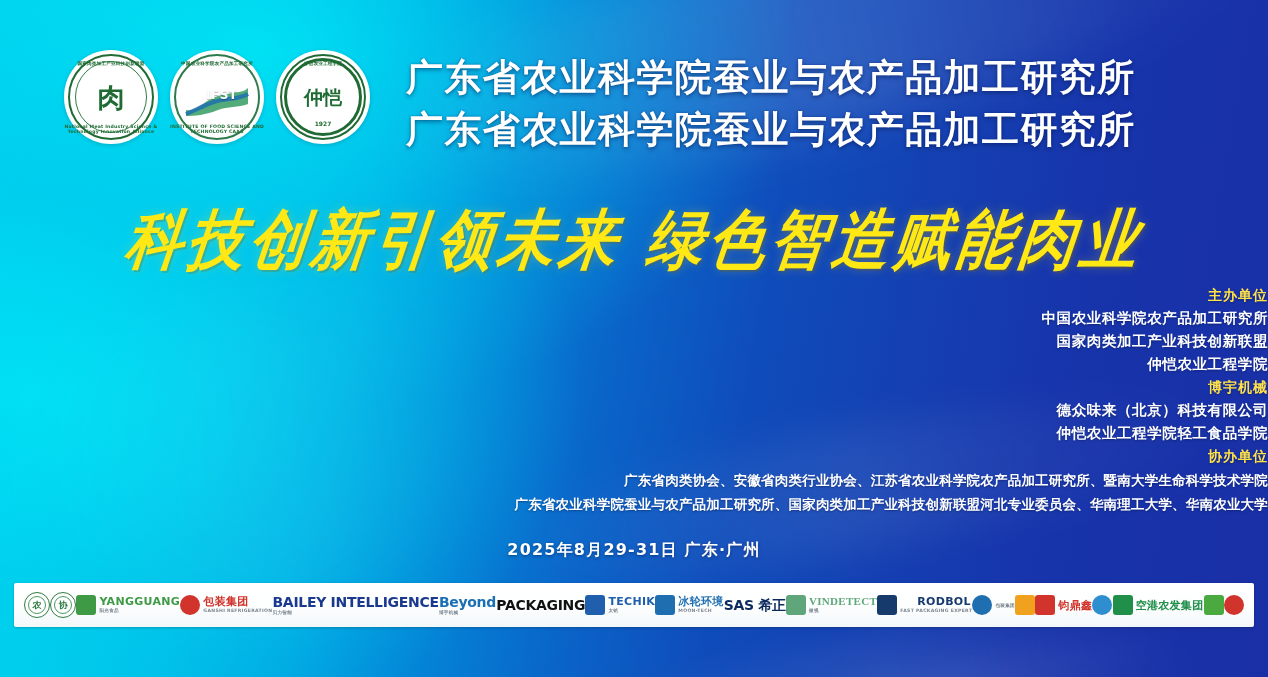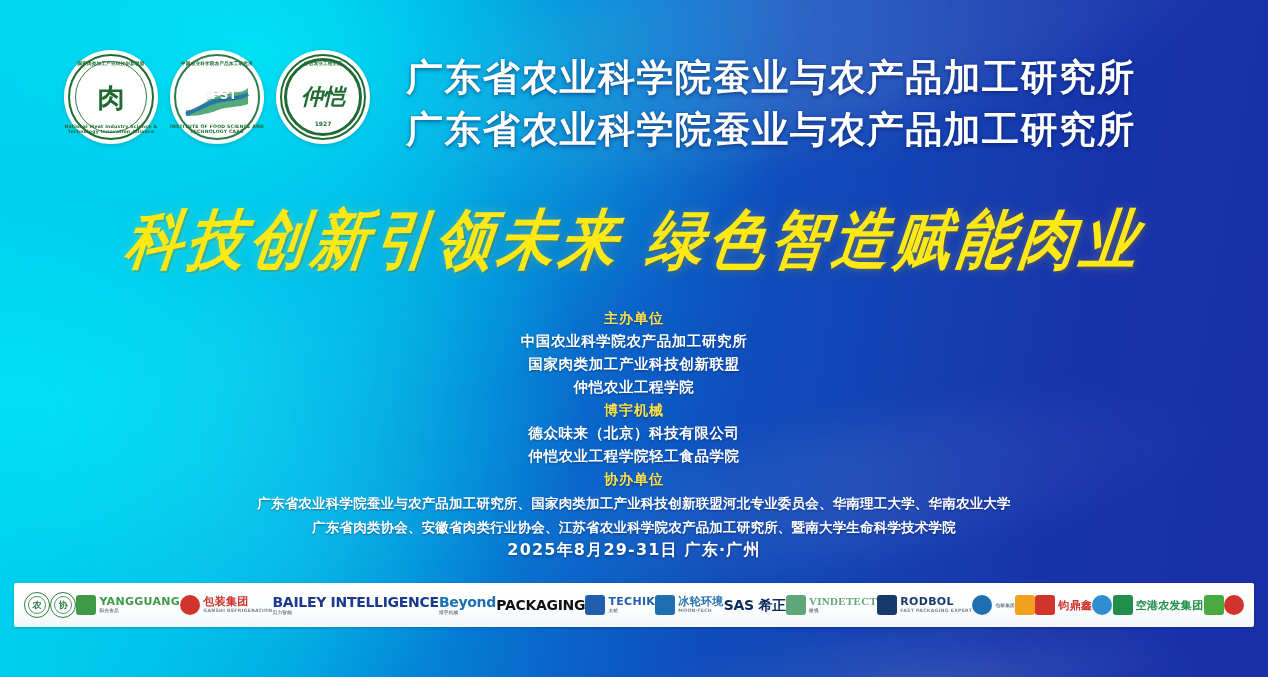--- a/index.html
+++ b/index.html
@@ -35,21 +35,21 @@
   .emblem .ring-in  { position:absolute; inset:11px; border:1px solid #2f7c42; border-radius:50%; }
   .emblem .glyph { font-size:27px; font-weight:700; color:#1f6b33; line-height:1; z-index:2;
                    font-family:"DejaVu Sans","Liberation Sans",sans-serif; }
   .emblem.e2 { background:radial-gradient(circle at 50% 45%, #ffffff 55%, #eef7f2 100%); }
   .emblem.e2 .ring-out { border-color:#2d7a4d; }
   .emblem.e2 .swoosh { position:absolute; left:14px; top:30px; width:66px; height:38px; z-index:1; }
   .emblem.e2 .ifst { position:absolute; z-index:3; font-size:12px; font-weight:700; color:#ffffff;
                      letter-spacing:.5px; top:38px; left:50%; transform:translateX(-35%);
                      text-shadow:0 1px 1px rgba(0,0,0,.3); }
   .emblem.e3 .ring-mid { position:absolute; inset:8px; border:3px solid #1f6b33; border-radius:50%; }
-  .emblem.e3 .glyph { font-size:22px; font-style:italic; }
+  .emblem.e3 .glyph { font-size:19px; }
   .emblem .micro { position:absolute; font-size:4.6px; color:#1f6b33; letter-spacing:.2px;
                    width:100%; text-align:center; font-weight:700; }
   .emblem .micro.top { top:11px; }
   .emblem .micro.bot { bottom:10px; }
   .emblem .year { position:absolute; bottom:17px; width:100%; text-align:center; font-size:6px;
                   color:#1f6b33; font-weight:700; }
 
   
   #title-block { position:absolute; left:406px; top:52px; width:800px; }
   .title-line { color:#ffffff; font-weight:700; font-size:37px; letter-spacing:1.4px;
@@ -58,21 +58,21 @@
 
   
   #slogan { position:absolute; left:0; right:0; top:202px; text-align:center; }
   #slogan .cal { display:inline-block; color:#FFE814; font-size:57px; font-weight:700;
                  font-style:italic; letter-spacing:5px; white-space:nowrap;
                  font-family:"DejaVu Serif","Liberation Serif",serif;
                  transform:skewX(-7deg) scaleY(1.14);
                  text-shadow:2px 2px 0 rgba(120,90,0,0.25), 0 0 10px rgba(255,230,40,0.25); }
 
   
-  #org { position:absolute; left:0; right:0; top:307px; text-align:center; }
+  #org { position:absolute; left:0; right:0; top:284px; text-align:right; }
   .org-head { color:#FFE24A; font-size:14px; font-weight:700; line-height:23px; letter-spacing:1px;
               text-shadow:0 1px 2px rgba(0,20,60,.45); }
   .org-item { color:#ffffff; font-size:14.5px; font-weight:700; line-height:23px; letter-spacing:.6px;
               text-shadow:0 1px 2px rgba(0,20,60,.45); }
   .org-item.wide { font-size:13.5px; letter-spacing:.2px; line-height:24px; }
 
   
   #datebar { position:absolute; left:0; right:0; top:540px; text-align:center; }
   #datebar span { color:#ffffff; font-size:16px; font-weight:700; letter-spacing:1.2px;
                   text-shadow:0 1px 3px rgba(0,20,60,.5); }
@@ -152,22 +152,22 @@
     <div class="org-head">主办单位</div>
     <div class="org-item">中国农业科学院农产品加工研究所</div>
     <div class="org-item">国家肉类加工产业科技创新联盟</div>
     <div class="org-item">仲恺农业工程学院</div>
 
     <div class="org-head">博宇机械</div>
     <div class="org-item">德众味来（北京）科技有限公司</div>
     <div class="org-item">仲恺农业工程学院轻工食品学院</div>
 
     <div class="org-head">协办单位</div>
+    <div class="org-item wide">广东省肉类协会、安徽省肉类行业协会、江苏省农业科学院农产品加工研究所、暨南大学生命科学技术学院</div>
     <div class="org-item wide">广东省农业科学院蚕业与农产品加工研究所、国家肉类加工产业科技创新联盟河北专业委员会、华南理工大学、华南农业大学</div>
-    <div class="org-item wide">广东省肉类协会、安徽省肉类行业协会、江苏省农业科学院农产品加工研究所、暨南大学生命科学技术学院</div>
   </div>
 
   <div id="datebar">
     <span>2025年8月29-31日  广东·广州</span>
   </div>
 
   <div id="sponsors">
       <div class="sp">
         <div class="sp-badge">
           <div class="bg">农</div>
@@ -231,21 +231,21 @@
       <div class="sp">
         <div class="sp-mark" style="background: rgb(95, 167, 123); width: 20px; height: 20px;"></div>
         <div class="sp-txt">
           <div class="sp-cn" style="color: rgb(95, 167, 123); font-family: Liberation Serif, serif;">VINDETECT</div>
           <div class="sp-en">微视</div>
         </div>
       </div>
       <div class="sp">
         <div class="sp-mark" style="background: rgb(23, 58, 109); width: 20px; height: 20px;"></div>
         <div class="sp-txt">
-          <div class="sp-cn" style="color: rgb(23, 58, 109);">RODBOL</div>
+          <div class="sp-cn" style="color: rgb(23, 58, 109); margin-left: 17px;">RODBOL</div>
           <div class="sp-en">FAST PACKAGING EXPERT</div>
         </div>
       </div>
       <div class="sp">
         <div class="sp-mark mk-circle" style="background: rgb(31, 111, 176); width: 20px; height: 20px;"></div>
         <div class="sp-txt">
           <div class="sp-en">包装集团</div>
         </div>
       </div>
       <div class="sp">

